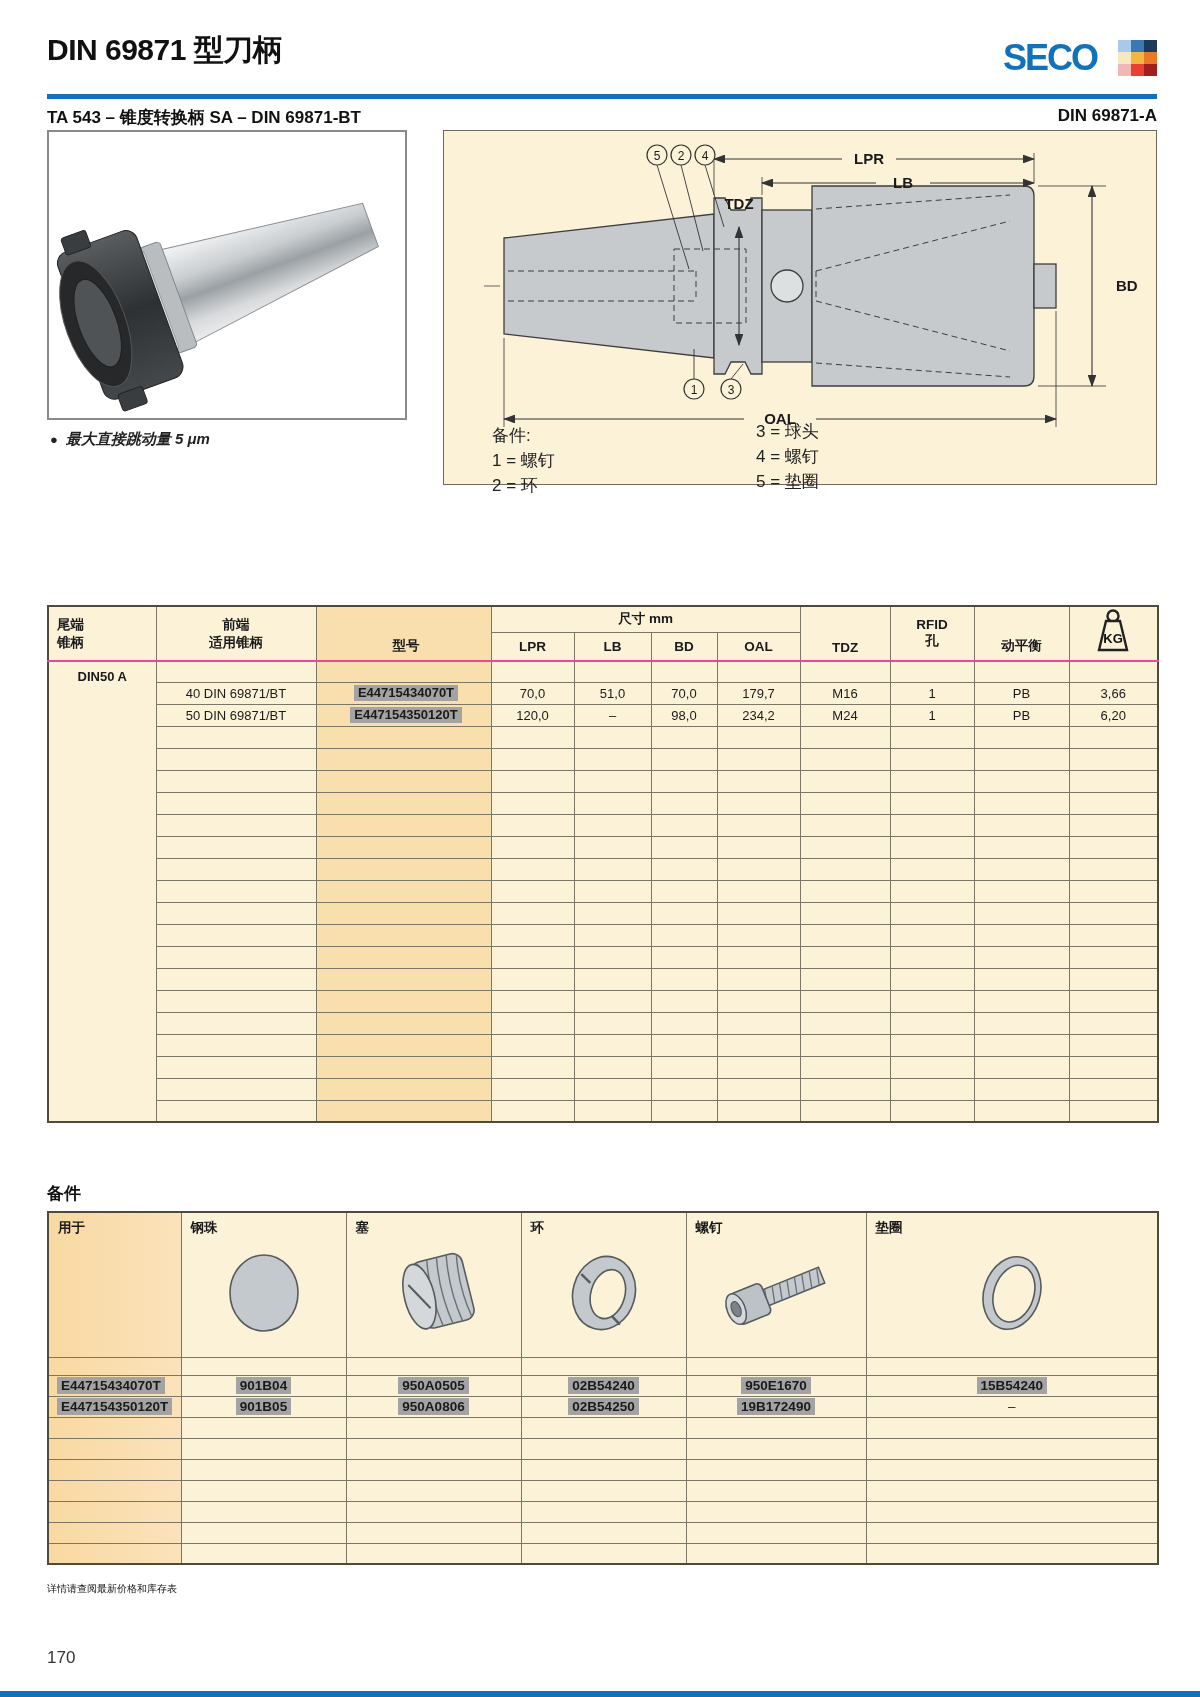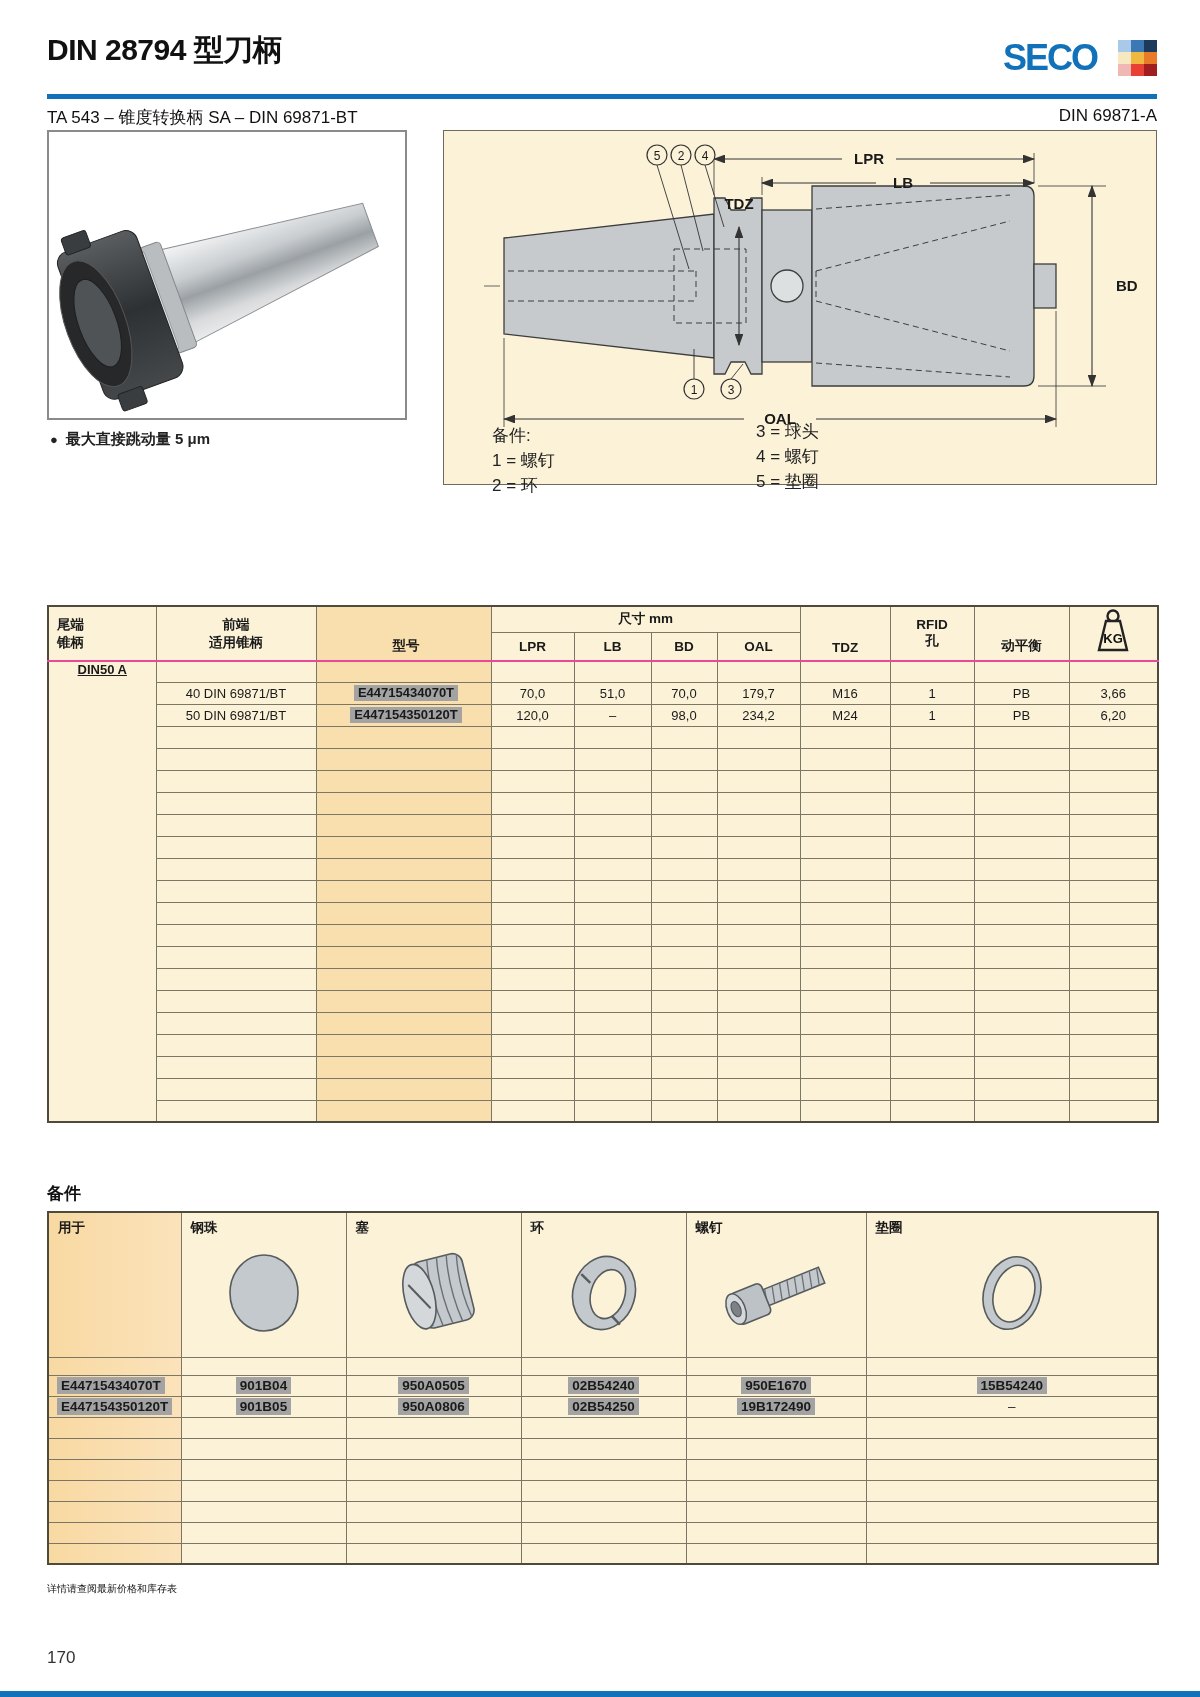--- a/index.html
+++ b/index.html
@@ -7,43 +7,43 @@
   body { font-family:"Liberation Sans", sans-serif; color:#1a1a1a; }
   .page { position:relative; width:1200px; height:1697px; background:#fff; overflow:hidden; }
 
   
   .title { position:absolute; left:47px; top:30px; font-size:30px; font-weight:800; letter-spacing:-0.5px; color:#111; }
   .logo { position:absolute; top:40px; right:43px; display:flex; align-items:center; gap:21px; }
   .logo-text { font-size:36px; font-weight:800; letter-spacing:-2px; color:#1272B9; line-height:0.9; }
   .logo-grid { display:grid; grid-template-columns:repeat(3,13px); grid-template-rows:repeat(3,12px); }
   .rule { position:absolute; left:47px; top:94px; width:1110px; height:5px; }
   .subtitle-row { position:absolute; left:47px; top:106px; width:1110px; display:flex; justify-content:space-between; }
-  .subtitle-row div { font-size:17px; font-weight:400; color:#111; }
+  .subtitle-row div { font-size:17px; font-weight:700; color:#111; }
 
   
   .photo-box { position:absolute; left:47px; top:130px; width:360px; height:290px; background:#fff; border:2px solid #8a8a8a; }
   .figure-box { position:absolute; left:443px; top:130px; width:714px; height:355px; background:#FBF2D8; border:1px solid #6e6a5c; }
   .legend { position:absolute; font-size:17px; color:#222; line-height:1; }
   .legend div { margin-bottom:8px; }
-  .bullet-note { position:absolute; left:50px; top:430px; font-size:15px; font-weight:700; color:#222; }
+  .bullet-note { position:absolute; left:50px; top:430px; font-size:15px; font-weight:700; color:#222;font-style:italic; }
   .bullet-note .dot { margin-right:8px; font-size:13px; }
 
   
   table { border-collapse:collapse; table-layout:fixed; }
   .main-table { position:absolute; left:47px; top:605px; width:1110px; border:2px solid #4e4a3c; }
   .main-table td { border:1px solid #7c7664; background:#FBF2D8; font-size:13px; text-align:center; vertical-align:middle; color:#1a1a1a; padding:1px 3px; }
   .main-table thead { border-bottom:2px solid #ec4899; }
   .main-table thead td { font-weight:700; font-size:13.5px; }
   .main-table thead tr.h1 { height:26px; } .main-table thead tr.h2 { height:28px; }
   .main-table tbody tr { height:22px; }
   .main-table tbody tr.group-row { height:21px; }
   .c-model { background:#F9DFAE !important; text-align:center; padding-left:8px !important; }
   .h-left { text-align:left !important; padding-left:8px !important; }
   .v-bottom { vertical-align:bottom !important; padding-bottom:5px !important; }
-  .group-cell { text-align:center; vertical-align:top !important; font-weight:700; padding:0 6px !important;text-decoration:underline; }
+  .group-cell { text-align:center; vertical-align:top !important; font-weight:700; padding:7px 6px !important; }
   .mark { display:inline-block; background:#a3a3a3; padding:0 4px; font-weight:700; line-height:1.3; }
   .num { font-size:13.5px; }
 
   .acc-title { position:absolute; left:47px; top:1182px; font-size:17px; font-weight:800; color:#111; }
   .acc-table { position:absolute; left:47px; top:1211px; width:1110px; border:2px solid #4e4a3c; }
   .acc-table td { border:1px solid #7c7664; background:#FBF2D8; font-size:13.5px; text-align:center; vertical-align:middle; padding:1px 3px; }
   .acc-table thead tr { height:145px; }
   .acc-table thead td { vertical-align:top; padding:0; }
   .acc-table tbody tr { height:21px; }
   .acc-table tbody tr.pre-row { height:18px; }
@@ -55,21 +55,21 @@
   .page-number { position:absolute; left:47px; top:1648px; font-size:17px; color:#333; }
   .bottom-bar { position:absolute; left:0; bottom:0; width:1200px; height:6px; }
 
   svg text { font-family:"Liberation Sans", sans-serif; }
 </style>
 </head>
 <body>
 
 <div class="page">
 
-  <h1 class="title">DIN 28794 型刀柄</h1>
+  <h1 class="title">DIN 69871 型刀柄</h1>
   <div class="logo">
     <span class="logo-text">SECO</span>
     <span class="logo-grid">
         <i style="background: rgb(169, 201, 233);"></i>
         <i style="background: rgb(60, 120, 180);"></i>
         <i style="background: rgb(27, 58, 92);"></i>
         <i style="background: rgb(246, 232, 192);"></i>
         <i style="background: rgb(240, 184, 64);"></i>
         <i style="background: rgb(232, 122, 40);"></i>
         <i style="background: rgb(239, 184, 181);"></i>

